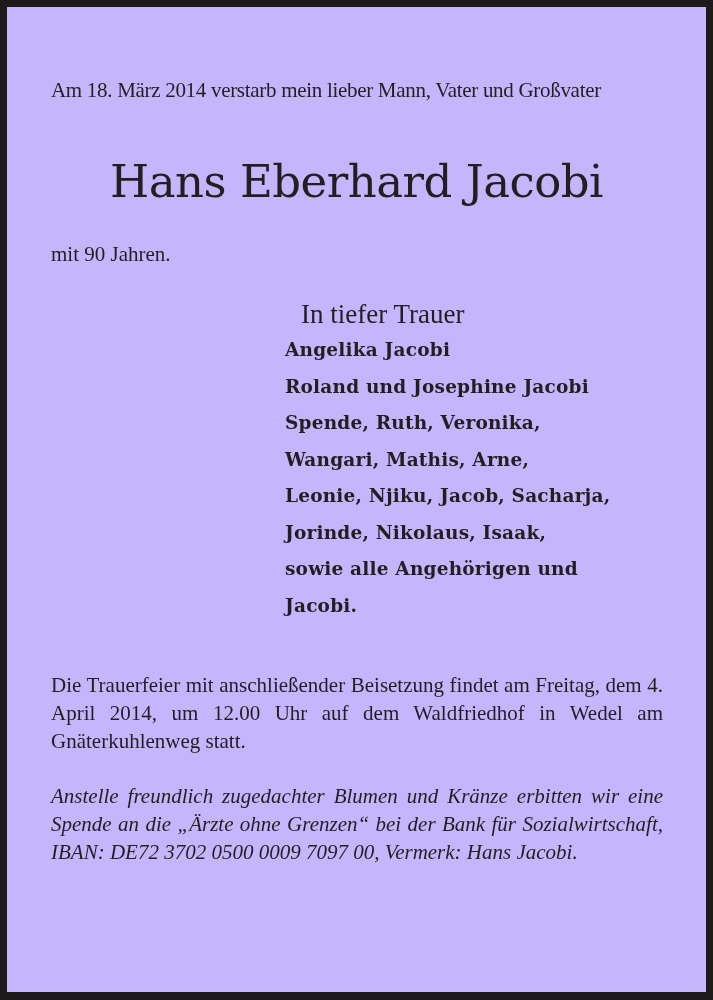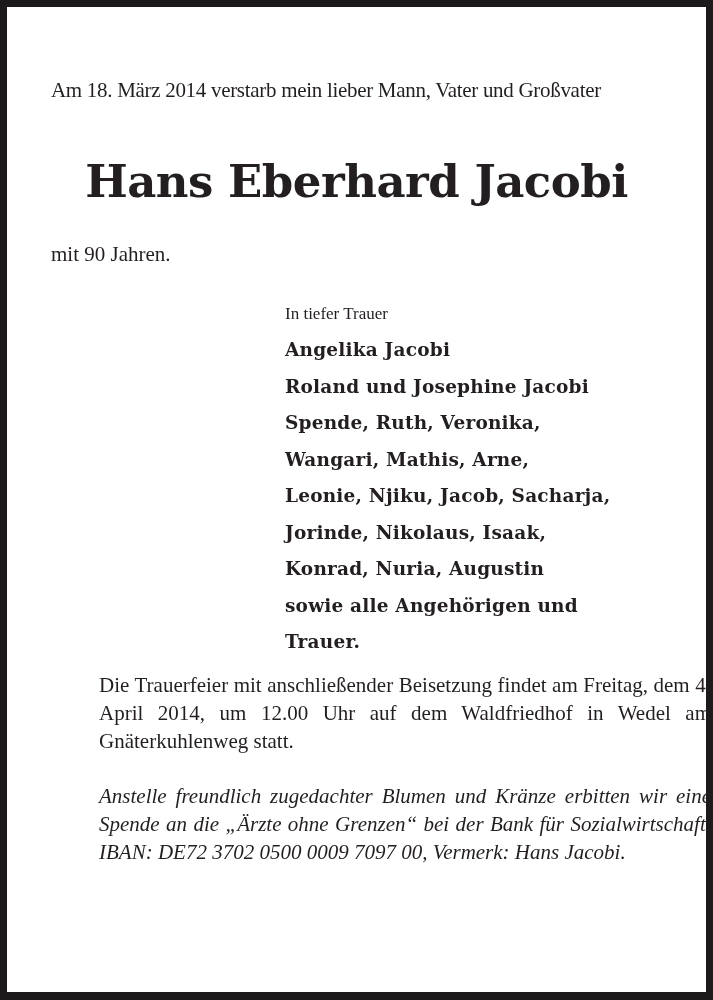--- a/index.html
+++ b/index.html
@@ -1,74 +1,73 @@
 <!DOCTYPE html>
 <html><head>
 <meta charset="utf-8">
 <style>
   html, body { margin: 0; padding: 0; }
   body { width: 713px; height: 1000px; background: #1d1a1b; position: relative; overflow: hidden; }
   .card {
     position: absolute; left: 7px; top: 7px; width: 699px; height: 985px;
-    background: #ffffff; box-sizing: border-box;
+    background: #c4b5fd; box-sizing: border-box;
     font-family: "DejaVu Serif", "Liberation Serif", serif;
     color: #231f20;
   }
   .intro {
     position: absolute; left: 44px; top: 70px; width: 620px;
     font-size: 21px; line-height: 27px; letter-spacing: -0.3px;
     font-family: "Liberation Serif", "DejaVu Serif", serif;
   }
   .name {
     position: absolute; left: 0; width: 699px; top: 145px;
-    text-align: center; font-weight: bold; font-size: 45px; line-height: 60px;
+    text-align: center; font-weight: normal; font-size: 45px; line-height: 60px;
     font-family: "DejaVu Serif", "Liberation Serif", serif; letter-spacing: -0.5px;
   }
   .age {
     position: absolute; left: 44px; top: 222px;
     font-size: 21px; line-height: 27px;
     font-family: "Liberation Serif", "DejaVu Serif", serif;
     margin-top: 12px;
   }
   .mourners {
     position: absolute; left: 278px; top: 289px; width: 400px;
   }
   .mourners .head {
-    font-size: 17px; line-height: 36px;
+    font-size: 27px; line-height: 36px;
     font-family: "Liberation Serif", "DejaVu Serif", serif;
+    margin-left: 16px;
   }
   .mourners .line {
     font-size: 18.5px; line-height: 36.5px; font-weight: bold;
     font-family: "DejaVu Serif", "Liberation Serif", serif; letter-spacing: 0.2px;
   }
   .para {
     position: absolute; left: 44px; width: 612px;
     font-size: 21px; line-height: 28px; text-align: justify;
     font-family: "Liberation Serif", "DejaVu Serif", serif;
-    margin-left: 48px;
   }
   .p1 { top: 664px; }
   .p2 { top: 775px; font-style: italic; }
 </style>
 </head>
 <body>
 
 <div class="card">
   <div class="intro">Am 18. März 2014 verstarb mein lieber Mann, Vater und Großvater</div>
   <div class="name">Hans Eberhard Jacobi</div>
   <div class="age">mit 90 Jahren.</div>
 
   <div class="mourners">
     <div class="head">In tiefer Trauer</div>
     <div class="line">Angelika Jacobi</div>
     <div class="line">Roland und Josephine Jacobi</div>
     <div class="line">Spende, Ruth, Veronika,</div>
     <div class="line">Wangari, Mathis, Arne,</div>
     <div class="line">Leonie, Njiku, Jacob, Sacharja,</div>
     <div class="line">Jorinde, Nikolaus, Isaak,</div>
-    <div class="line">Konrad, Nuria, Augustin</div>
     <div class="line">sowie alle Angehörigen und</div>
-    <div class="line">Trauer.</div>
+    <div class="line">Jacobi.</div>
   </div>
 
   <div class="para p1">Die Trauerfeier mit anschließender Beisetzung findet am Freitag, dem 4. April 2014, um 12.00 Uhr auf dem Waldfriedhof in Wedel am Gnäterkuhlenweg statt.</div>
   <div class="para p2">Anstelle freundlich zugedachter Blumen und Kränze erbitten wir eine Spende an die „Ärzte ohne Grenzen“ bei der Bank für Sozialwirtschaft, IBAN: DE72 3702 0500 0009 7097 00, Vermerk: Hans Jacobi.</div>
 </div>
 
 </body></html>

